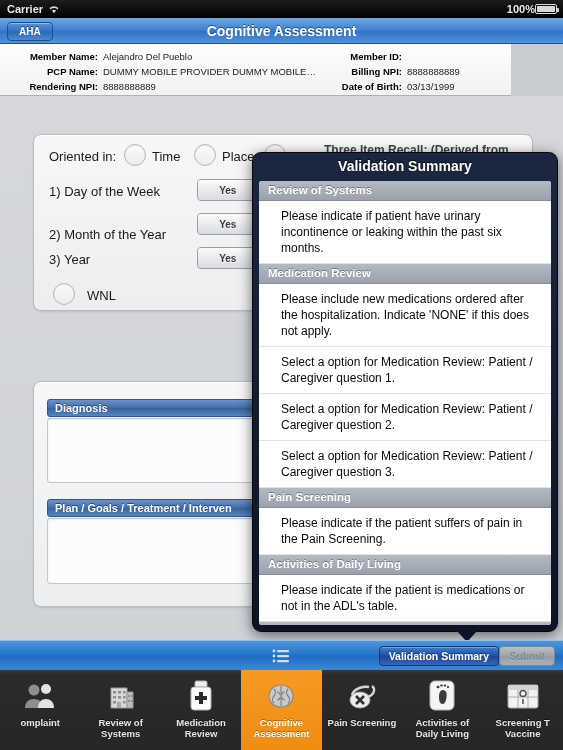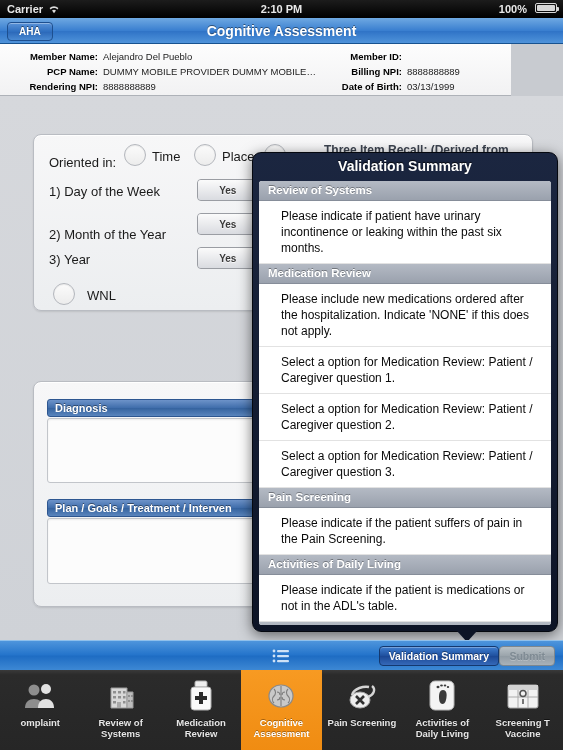--- a/index.html
+++ b/index.html
@@ -13,21 +13,21 @@
 
   
   .statusbar{
     position:absolute;top:0;left:0;width:563px;height:18px;
     background:linear-gradient(to bottom,#1c1c1c 0%,#000 100%);
     color:#e8e8e8;font-size:11px;font-weight:bold;
     display:flex;align-items:center;
   }
   .sb-left{position:absolute;left:7px;display:flex;align-items:center;gap:5px;}
   .sb-center{position:absolute;left:0;width:563px;text-align:center;}
-  .sb-right{position:absolute;right:6px;display:flex;align-items:flex-start;gap:8px;}
+  .sb-right{position:absolute;right:6px;display:flex;align-items:center;gap:0;}
   .wifi{width:12px;height:10px;position:relative;display:inline-block;}
   .wifi svg{display:block;}
   .battery{
     width:22px;height:10px;border:1px solid #d8d8d8;border-radius:2px;
     position:relative;display:inline-block;
   }
   .battery:after{
     content:"";position:absolute;right:-3px;top:3px;width:2px;height:4px;
     background:#d8d8d8;border-radius:0 1px 1px 0;
   }
@@ -208,21 +208,20 @@
 <div class="statusbar">
   <div class="sb-left">
     <span>Carrier</span>
     <span class="wifi">
       <svg width="12" height="10" viewBox="0 0 12 10">
           <path d="M6 9.2l-2-2.6a3.2 3.2 0 014 0z" fill="#dcdcdc"></path>
           <path d="M6 4.1c1.3 0 2.5.5 3.4 1.3l1-1.3A6.6 6.6 0 006 2.3a6.6 6.6 0 00-4.4 1.8l1 1.3A5 5 0 016 4.1z" fill="#dcdcdc"></path>
         </svg>
     </span>
   </div>
-  <div class="sb-center">2:10 PM</div>
   <div class="sb-right">
     <span>100%</span>
     <span class="battery">
         <i></i>
       </span>
   </div>
 </div>
 
 <div class="navbar">
   <div class="aha-btn">AHA</div>
@@ -248,21 +247,21 @@
   <div class="ph-row ph-colR" style="top:35px;">
     <span class="ph-lbl">Date of Birth:</span><span class="ph-val">03/13/1999</span>
   </div>
 </div>
 
 <div class="content">
 
 
   <div class="panel" style="left:33px;top:38px;width:500px;height:177px;">
 
-    <div style="position:absolute;left:15px;top:20px;" class="row-lbl">Oriented in:</div>
+    <div style="position:absolute;left:15px;top:14px;" class="row-lbl">Oriented in:</div>
     <div style="position:absolute;left:90px;top:9px;" class="radio"></div>
     <div style="position:absolute;left:118px;top:14px;" class="row-lbl">Time</div>
     <div style="position:absolute;left:160px;top:9px;" class="radio"></div>
     <div style="position:absolute;left:188px;top:14px;" class="row-lbl">Place</div>
     <div style="position:absolute;left:230px;top:9px;" class="radio"></div>
     <div style="position:absolute;left:258px;top:14px;" class="row-lbl">Person</div>
 
     <div style="position:absolute;left:290px;top:8px;width:200px;font-size:12px;font-weight:bold;color:#3d4450;line-height:14px;">Three Item Recall: (Derived from the</div>
 
     <div style="position:absolute;left:15px;top:49px;" class="row-lbl">1) Day of the Week</div>

